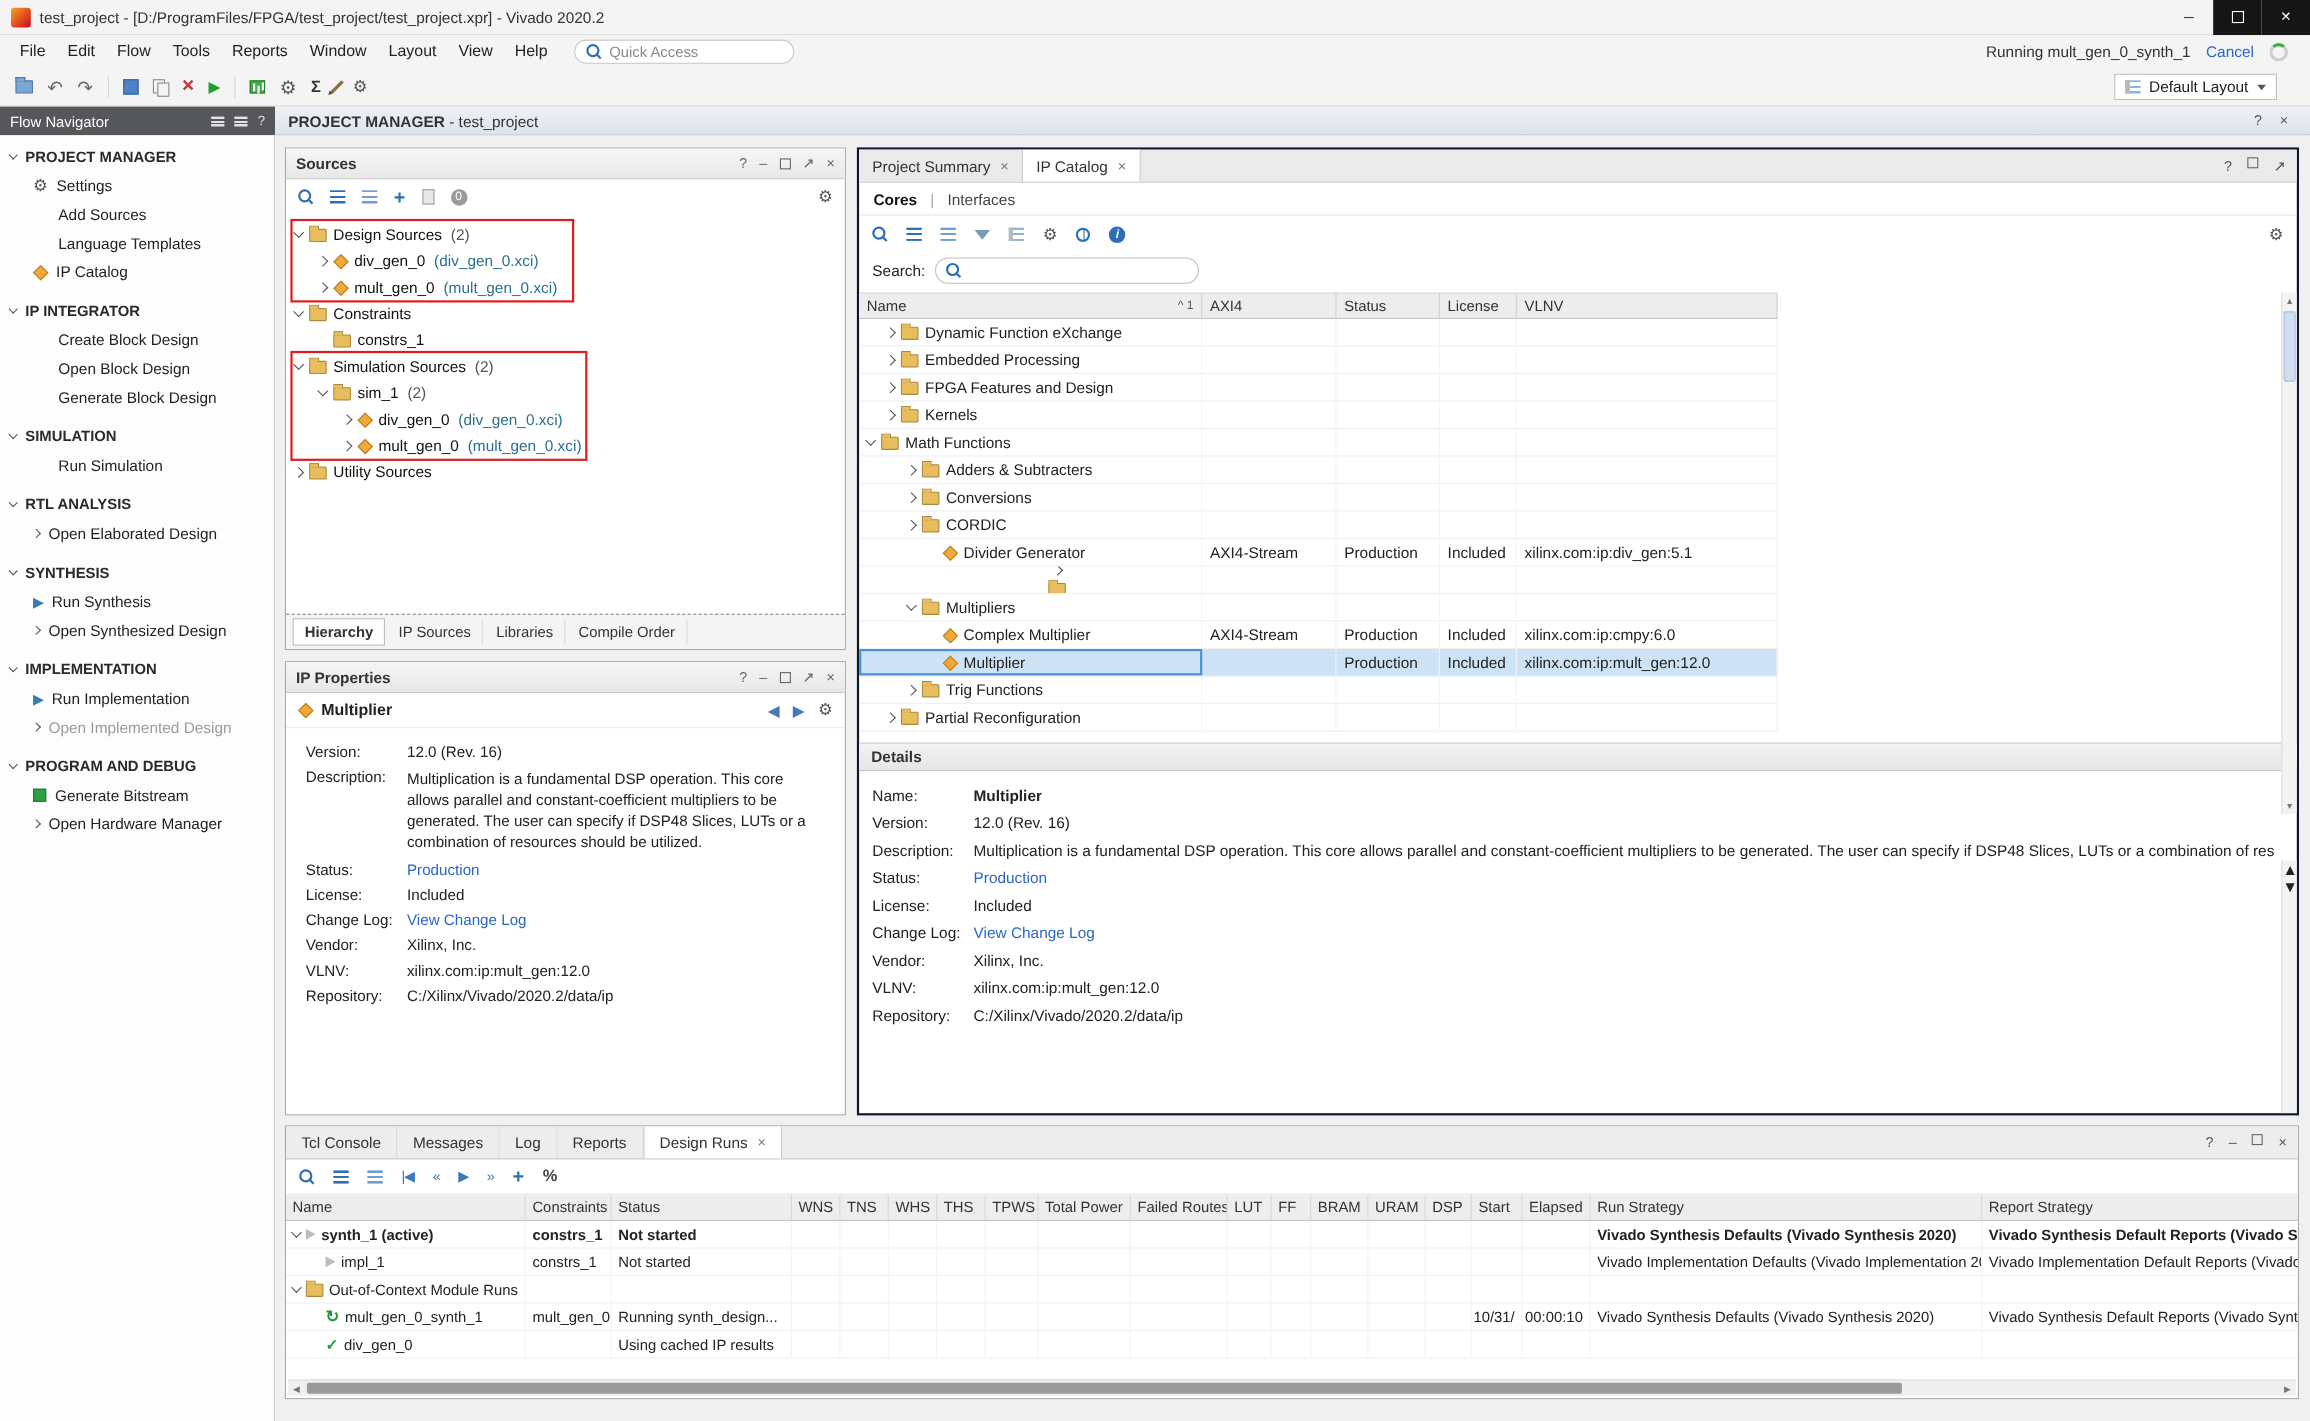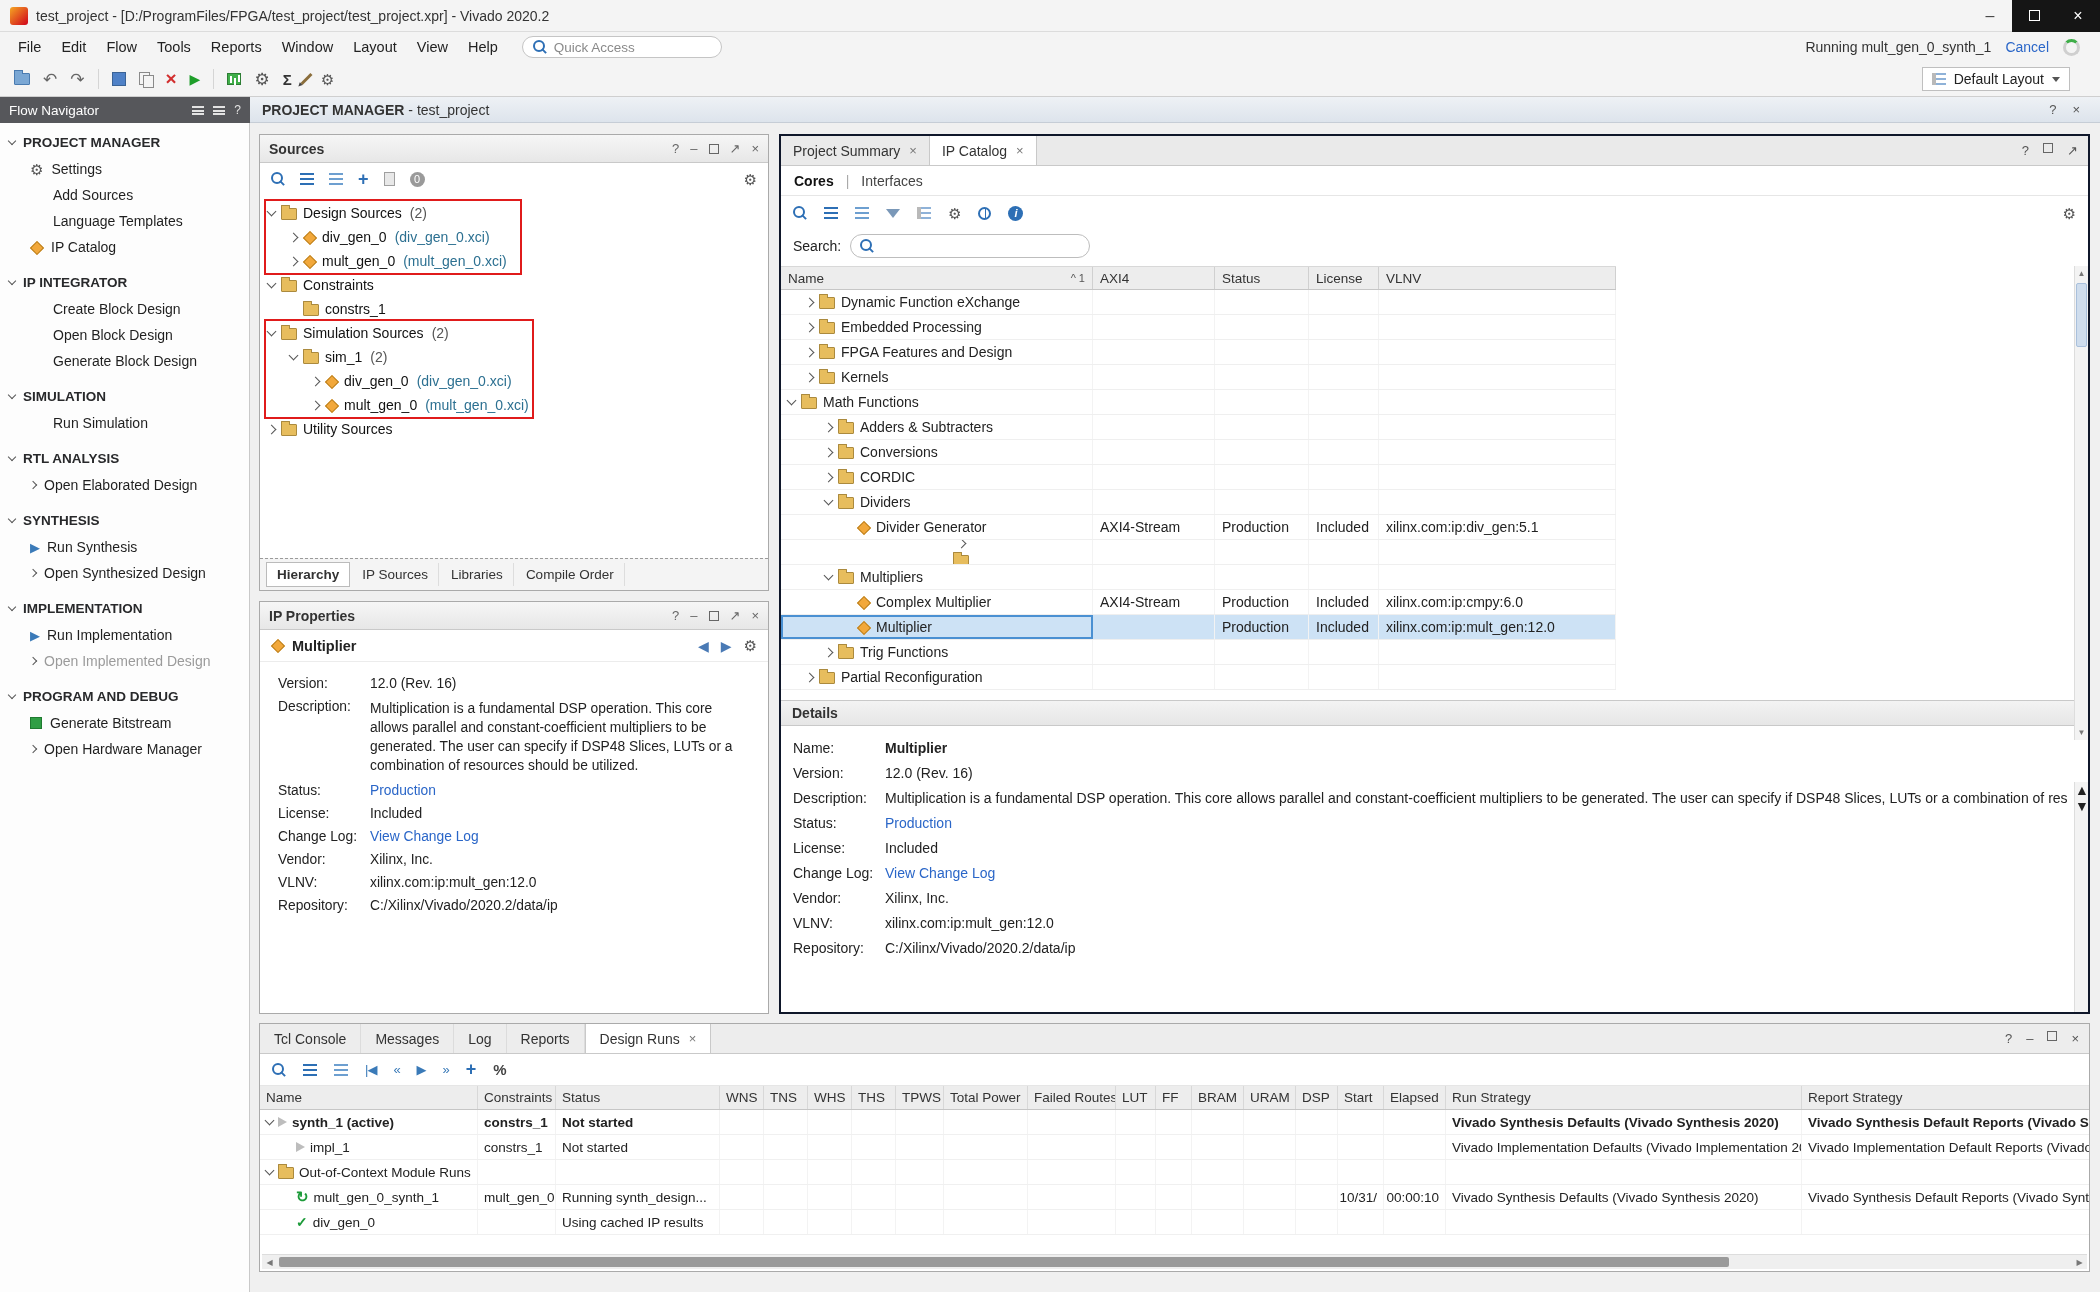--- a/index.html
+++ b/index.html
@@ -641,31 +641,20 @@
             <span class="exp right"></span>
             <span class="ic ic-folder"></span>
             <span>CORDIC</span>
           </span>
           <span class="ccell c-axi4"></span>
           <span class="ccell c-status"></span>
           <span class="ccell c-license"></span>
           <span class="ccell c-vlnv"></span>
         </div>
         <div class="crow">
-          <span class="ccell c-name" style="padding-left: 44px;">
-            <span class="exp down"></span>
-            <span class="ic ic-folder"></span>
-            <span>Dividers</span>
-          </span>
-          <span class="ccell c-axi4"></span>
-          <span class="ccell c-status"></span>
-          <span class="ccell c-license"></span>
-          <span class="ccell c-vlnv"></span>
-        </div>
-        <div class="crow">
           <span class="ccell c-name" style="padding-left: 63px;">
             <span class="exp right hid"></span>
             <span class="ic ic-ip"></span>
             <span>Divider Generator</span>
           </span>
           <span class="ccell c-axi4">AXI4-Stream</span>
           <span class="ccell c-status">Production</span>
           <span class="ccell c-license">Included</span>
           <span class="ccell c-vlnv">xilinx.com:ip:div_gen:5.1</span>
         </div>

